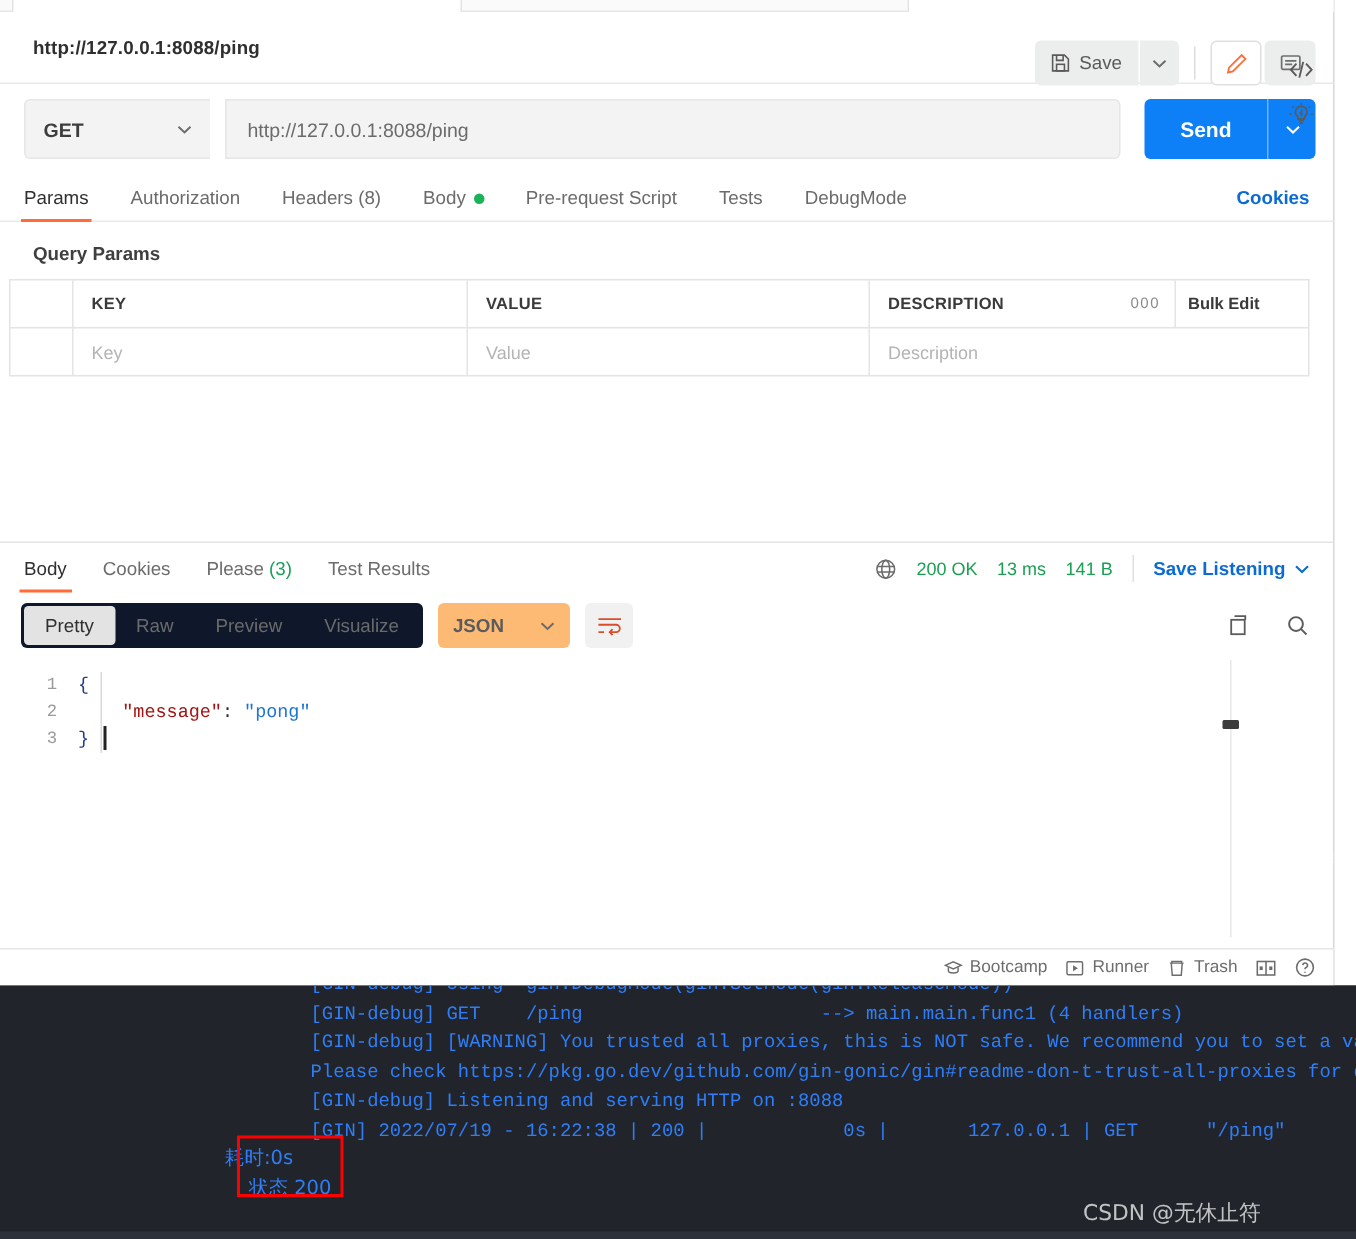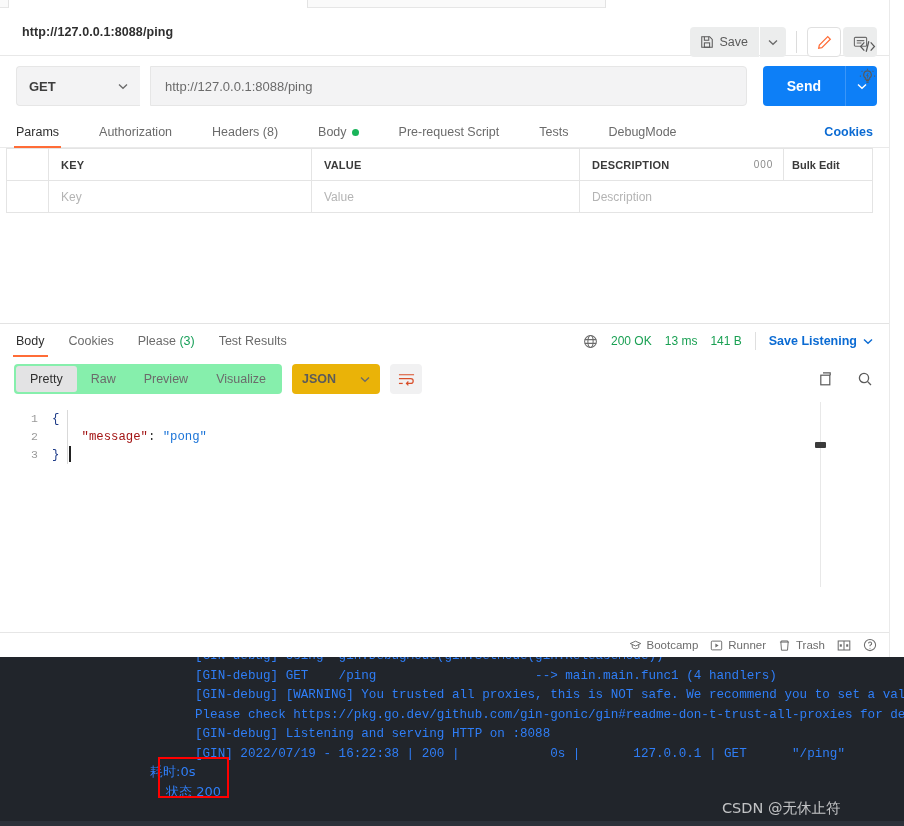--- a/index.html
+++ b/index.html
@@ -78,21 +78,21 @@
   }
   .send-caret {
     background: #0d7ff7; height: 40px; width: 32px; border-radius: 0 4px 4px 0;
     display: flex; align-items: center; justify-content: center;
     border-left: 1px solid #3a96f8; color: #fff;
   }
 
   
   .req-tabs {
     display: flex; align-items: flex-end; padding: 0 16px; height: 32px;
-    border-bottom: 1px solid #eaeaea; gap: 12px;
+    border-bottom: 1px solid #eaeaea; gap: 0;
   }
   .rtab {
     font-size: 12.5px; color: #6b6b6b; padding: 0 0 8px 0; margin-right: 28px;
     position: relative; white-space: nowrap; display: flex; align-items: center; gap: 5px;
   }
   .rtab.active { color: #2f2f2f; }
   .rtab.active:after {
     content: ''; position: absolute; left: -2px; right: -2px; bottom: -1px;
     height: 2px; background: #ff6c37;
   }
@@ -131,25 +131,25 @@
     content:''; position:absolute; left:-3px; right:-3px; bottom:0; height:2px; background:#ff6c37;
   }
   .restab .cnt { color: #19a05a; }
   .resp-meta { margin-left: auto; display: flex; align-items: center; gap: 13px; font-size: 12px; }
   .meta-num { color: #1aa053; font-weight: 500; }
   .meta-div { width: 1px; height: 18px; background: #dfdfdf; }
   .save-resp { color: #0b6bd3; font-weight: bold; font-size: 12.5px; display: flex; align-items: center; gap: 6px; }
 
   
   .pretty-bar { display: flex; align-items: center; padding: 6px 16px 8px 14px; gap: 0; }
-  .seg-group { display: flex; background: #86efac; border-radius: 4px; height: 30px; align-items: center; padding: 0 2px; }
+  .seg-group { display: flex; background: #0f172a; border-radius: 4px; height: 30px; align-items: center; padding: 0 2px; }
   .seg { font-size: 12.5px; color: #6b6b6b; padding: 0 14px; height: 26px; display: flex; align-items: center; border-radius: 3px; }
   .seg.active { background: #e3e3e4; color: #2f2f2f; }
   .json-sel {
-    display: flex; align-items: center; gap: 24px; background: #eab308; border-radius: 4px;
+    display: flex; align-items: center; gap: 24px; background: #fdba74; border-radius: 4px;
     height: 30px; padding: 0 10px; margin-left: 10px; font-size: 12.5px; color: #5b5b5b; font-weight: bold;
   }
   .wrap-btn { width: 32px; height: 30px; background: #f1f1f2; border-radius: 4px; margin-left: 10px;
               display: flex; align-items: center; justify-content: center; }
   .pretty-right { margin-left: auto; display: flex; align-items: center; gap: 22px; color: #5b5b5b; }
 
   
   .code-area { position: relative; height: 185px; padding-top: 8px; }
   .code-line { display: flex; font-family: "Liberation Mono", monospace; font-size: 12.3px; line-height: 18px; height: 18px; }
   .ln { width: 52px; text-align: right; padding-right: 14px; color: #9a9a9a; font-size: 11.5px; }
@@ -183,21 +183,21 @@
 
   
   .terminal {
     position: absolute; left: 0; top: 657px; width: 904px; height: 169px;
     background: #21252b; overflow: hidden;
   }
   .term-line {
     font-family: "Liberation Mono", monospace; font-size: 12.6px; line-height: 19.5px;
     color: #2f7ef7; white-space: pre; padding-left: 195px;
   }
-  .term-clip { position: absolute; left: 0; top: -10px; width: 835px; }
+  .term-clip { position: absolute; left: 12px; top: -10px; width: 835px; }
   .bg-panel-right {
     position: absolute; left: 889px; top: 500px; width: 15px; height: 157px; background: #21252b;
   }
   .hidden-text {
     position: absolute; left: 884px; top: 565px; font-family: "Liberation Mono", monospace;
     font-size: 12.6px; color: #2f7ef7;
   }
   .dark-strip-top { position: absolute; left: 889px; top: 0; width: 15px; height: 500px; background: #1c1c1c; }
 
   .red-box {
@@ -300,20 +300,21 @@
         </div>
       <div class="rtab">
           <span>Tests</span>
         </div>
       <div class="rtab">
           <span>DebugMode</span>
         </div>
       <div class="cookies-link">Cookies</div>
     </div>
 
+    <div class="qp-label">Query Params</div>
 
     <div class="ptable">
       <div class="prow phead">
         <div class="pcell check"></div>
         <div class="pcell key">KEY</div>
         <div class="pcell value">VALUE</div>
         <div class="pcell desc">DESCRIPTION</div>
         <div class="pdots">000</div>
         <div class="pbulk">Bulk Edit</div>
       </div>

